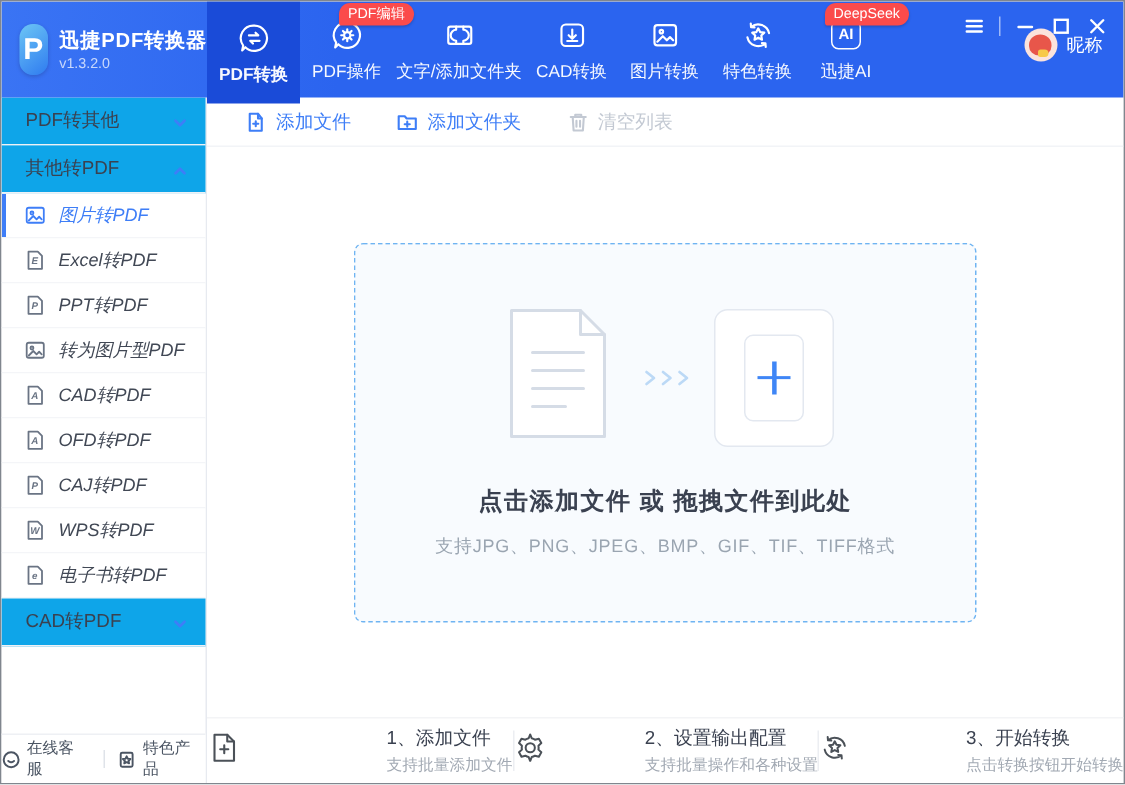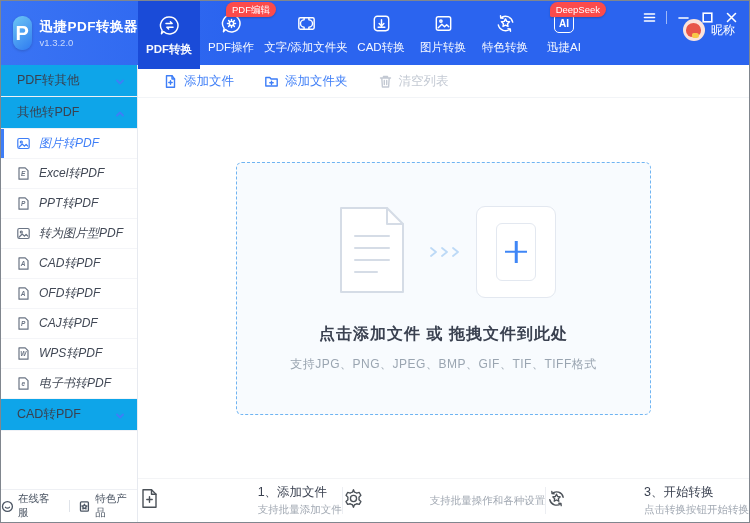--- a/index.html
+++ b/index.html
@@ -402,20 +402,21 @@
           </span>
         </div>
         <div class="step">
           <span class="step-icon">
             <svg viewBox="0 0 24 24">
                 <circle cx="12" cy="12" r="3.2"></circle>
                 <path d="M12 2.8l1 2.6a7 7 0 0 1 2.3 1l2.7-.7 1.7 3-2 1.9a7 7 0 0 1 0 2.7l2 1.9-1.7 3-2.7-.7a7 7 0 0 1-2.3 1l-1 2.6h-.1l-1-2.6a7 7 0 0 1-2.3-1l-2.7.7-1.7-3 2-1.9a7 7 0 0 1 0-2.7l-2-1.9 1.7-3 2.7.7a7 7 0 0 1 2.3-1l1-2.6z"></path>
               </svg>
           </span>
           <span class="step-texts">
+            <span class="step-title">2、设置输出配置</span>
             <span class="step-sub">支持批量操作和各种设置</span>
           </span>
         </div>
         <div class="step">
           <span class="step-icon">
             <svg viewBox="0 0 24 24">
                 <path d="M12 7.5l1.2 2.4 2.7.4-2 1.9.5 2.7L12 13.6l-2.4 1.3.5-2.7-2-1.9 2.7-.4z"></path>
                 <path d="M19 10.7A7.2 7.2 0 0 0 7.3 6.8M7.1 4.5l.2 2.3 2.3.2M5 13.3A7.2 7.2 0 0 0 16.7 17.2M16.9 19.5l-.2-2.3-2.3-.2"></path>
               </svg>
           </span>

